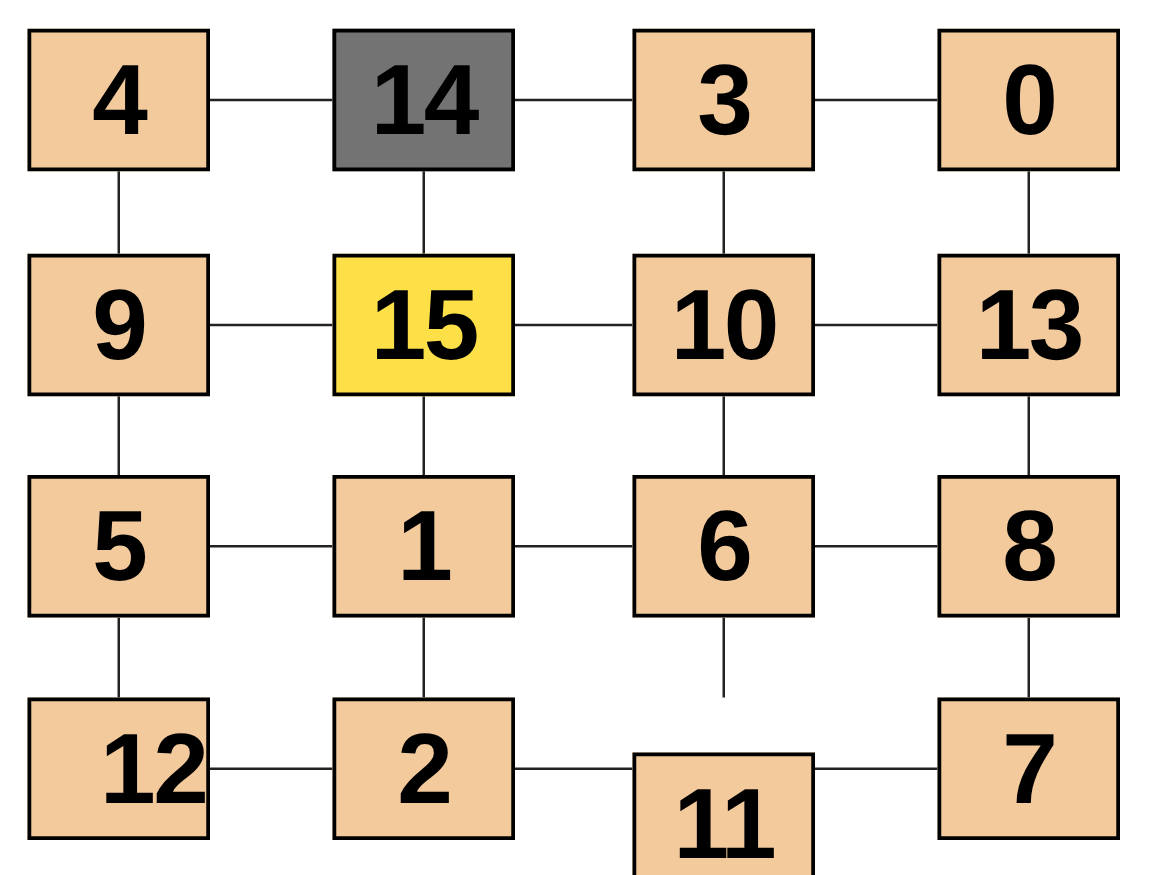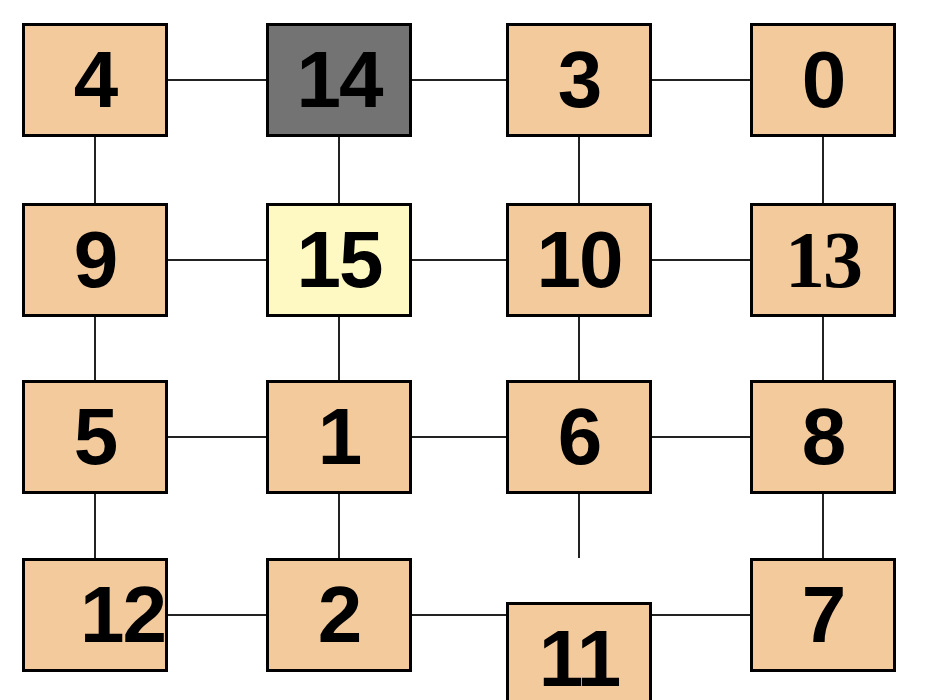--- a/index.html
+++ b/index.html
@@ -79,27 +79,27 @@
       </div>
       <div class="node" style="left: 506px; top: 23px; background: rgb(243, 202, 156); border-color: rgb(0, 0, 0);">
         <span class="node-label">3</span>
       </div>
       <div class="node" style="left: 750px; top: 23px; background: rgb(243, 202, 156); border-color: rgb(0, 0, 0);">
         <span class="node-label">0</span>
       </div>
       <div class="node" style="left: 22px; top: 203px; background: rgb(243, 202, 156); border-color: rgb(0, 0, 0);">
         <span class="node-label">9</span>
       </div>
-      <div class="node" style="left: 266px; top: 203px; background: #fef9c3; border-color: rgb(0, 0, 0);">
+      <div class="node" style="left: 266px; top: 203px; background: #fde047; border-color: rgb(0, 0, 0);">
         <span class="node-label">15</span>
       </div>
       <div class="node" style="left: 506px; top: 203px; background: rgb(243, 202, 156); border-color: rgb(0, 0, 0);">
         <span class="node-label">10</span>
       </div>
-      <div class="node" style="left: 750px; top: 203px; background: rgb(243, 202, 156); border-color: rgb(0, 0, 0); font-family: Liberation Serif, serif;">
+      <div class="node" style="left: 750px; top: 203px; background: rgb(243, 202, 156); border-color: rgb(0, 0, 0);">
         <span class="node-label">13</span>
       </div>
       <div class="node" style="left: 22px; top: 380px; background: rgb(243, 202, 156); border-color: rgb(0, 0, 0);">
         <span class="node-label">5</span>
       </div>
       <div class="node" style="left: 266px; top: 380px; background: rgb(243, 202, 156); border-color: rgb(0, 0, 0);">
         <span class="node-label">1</span>
       </div>
       <div class="node" style="left: 506px; top: 380px; background: rgb(243, 202, 156); border-color: rgb(0, 0, 0);">
         <span class="node-label">6</span>

